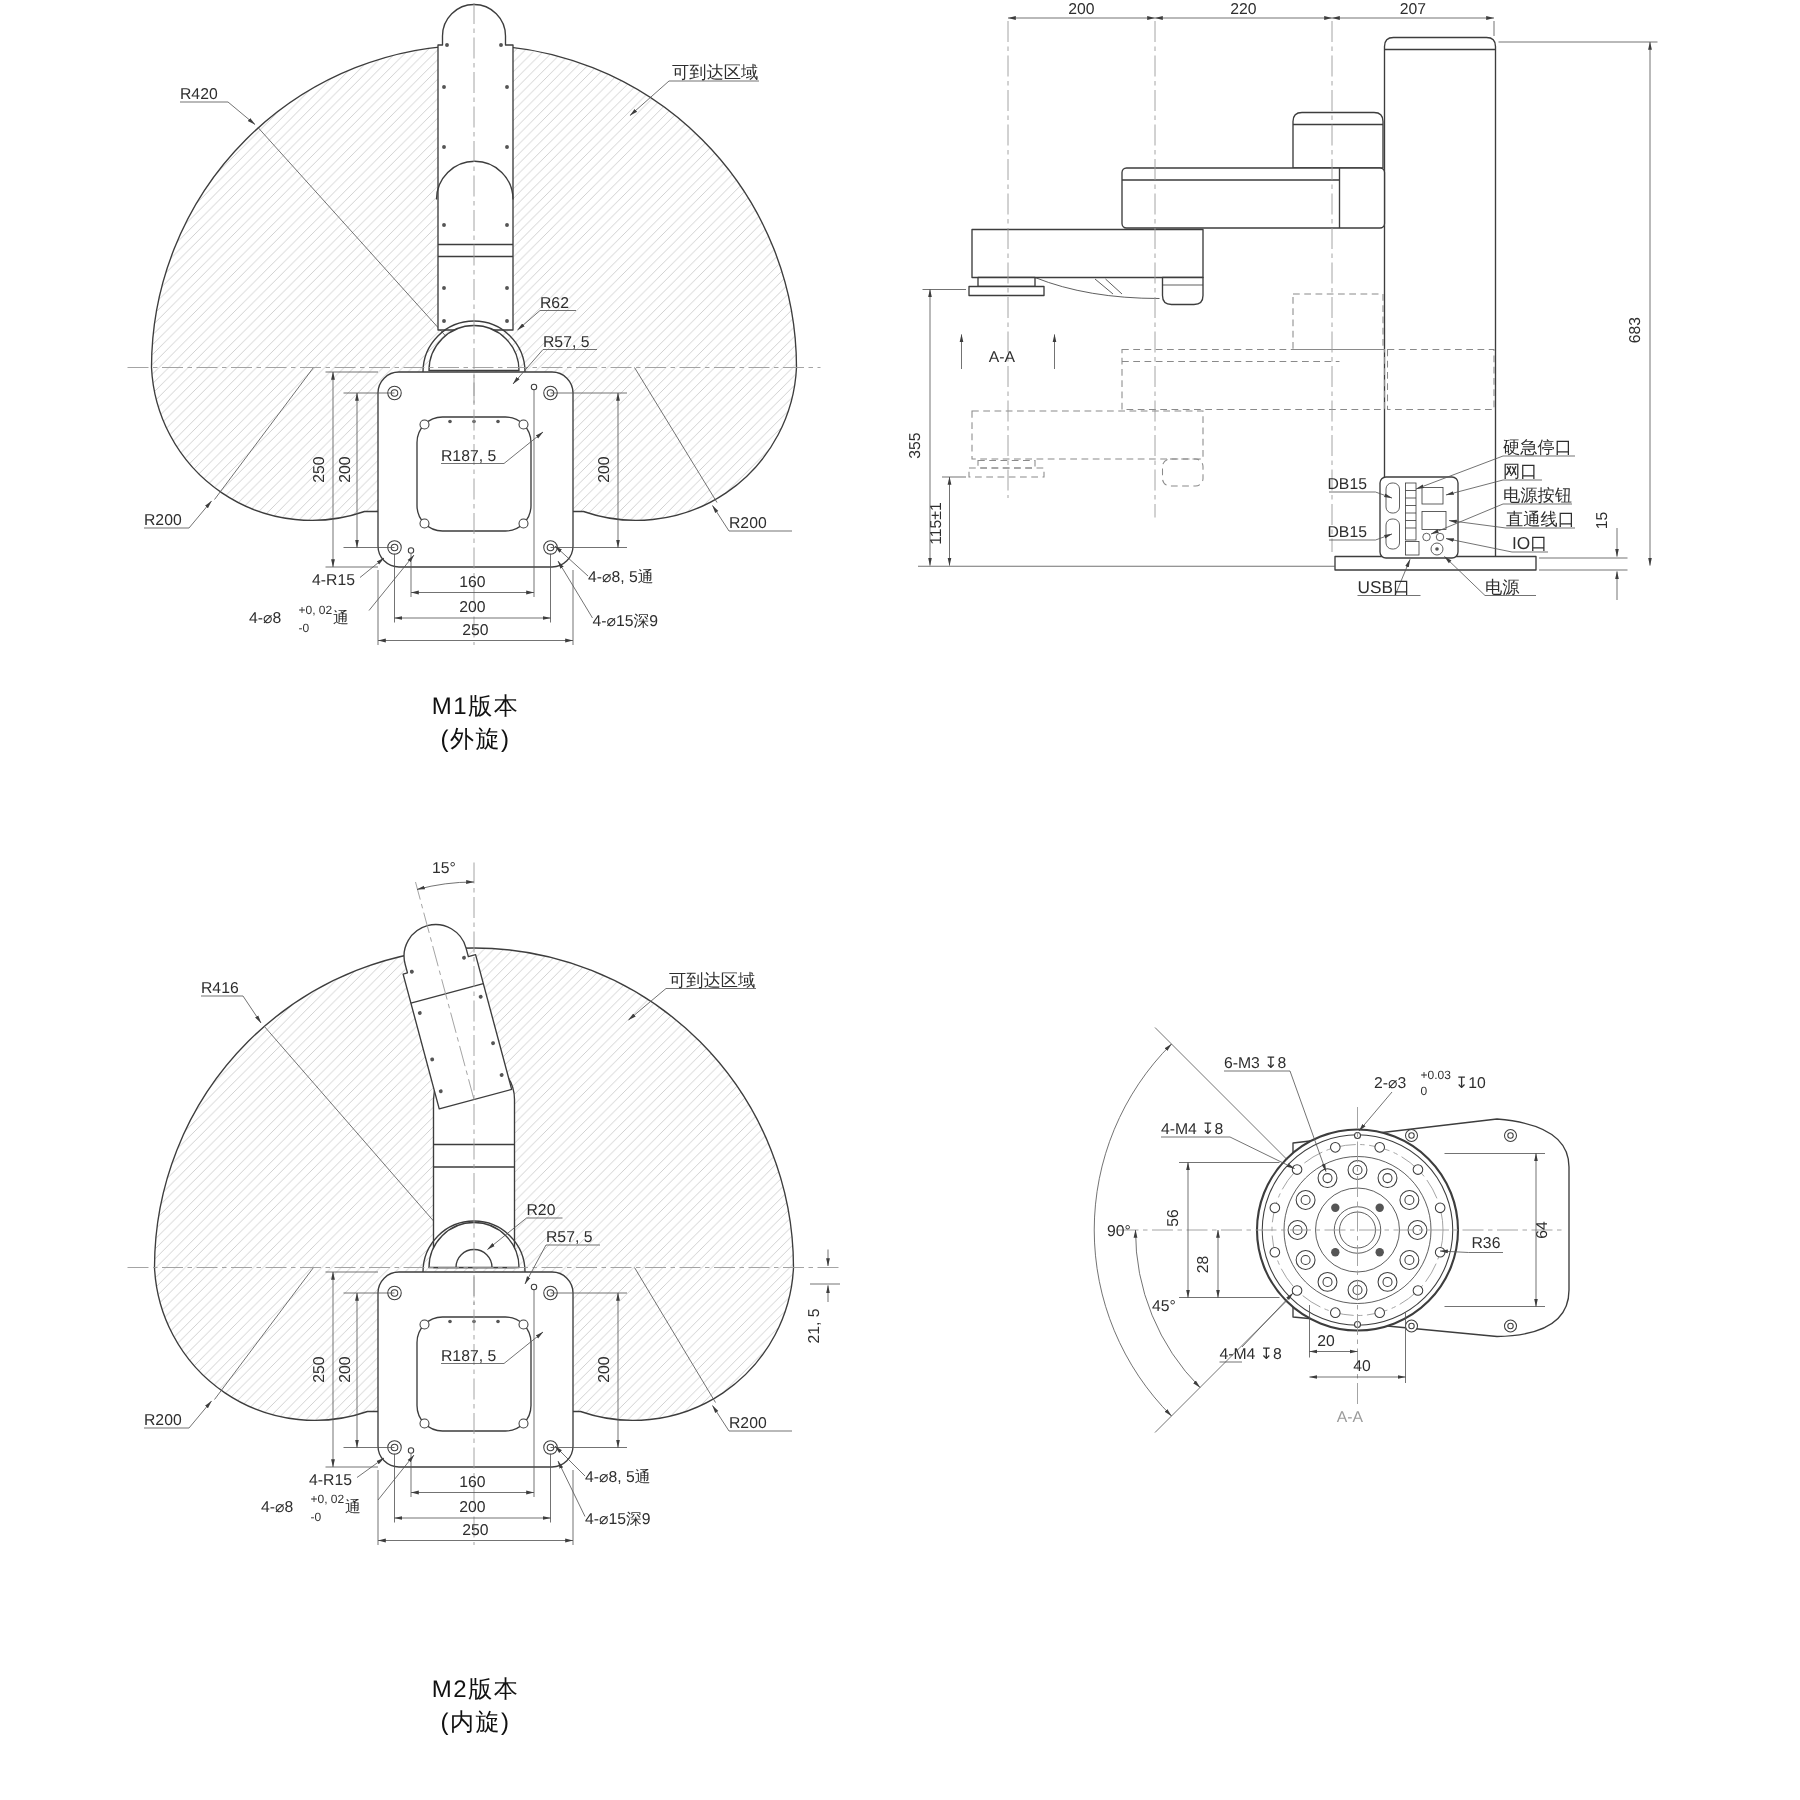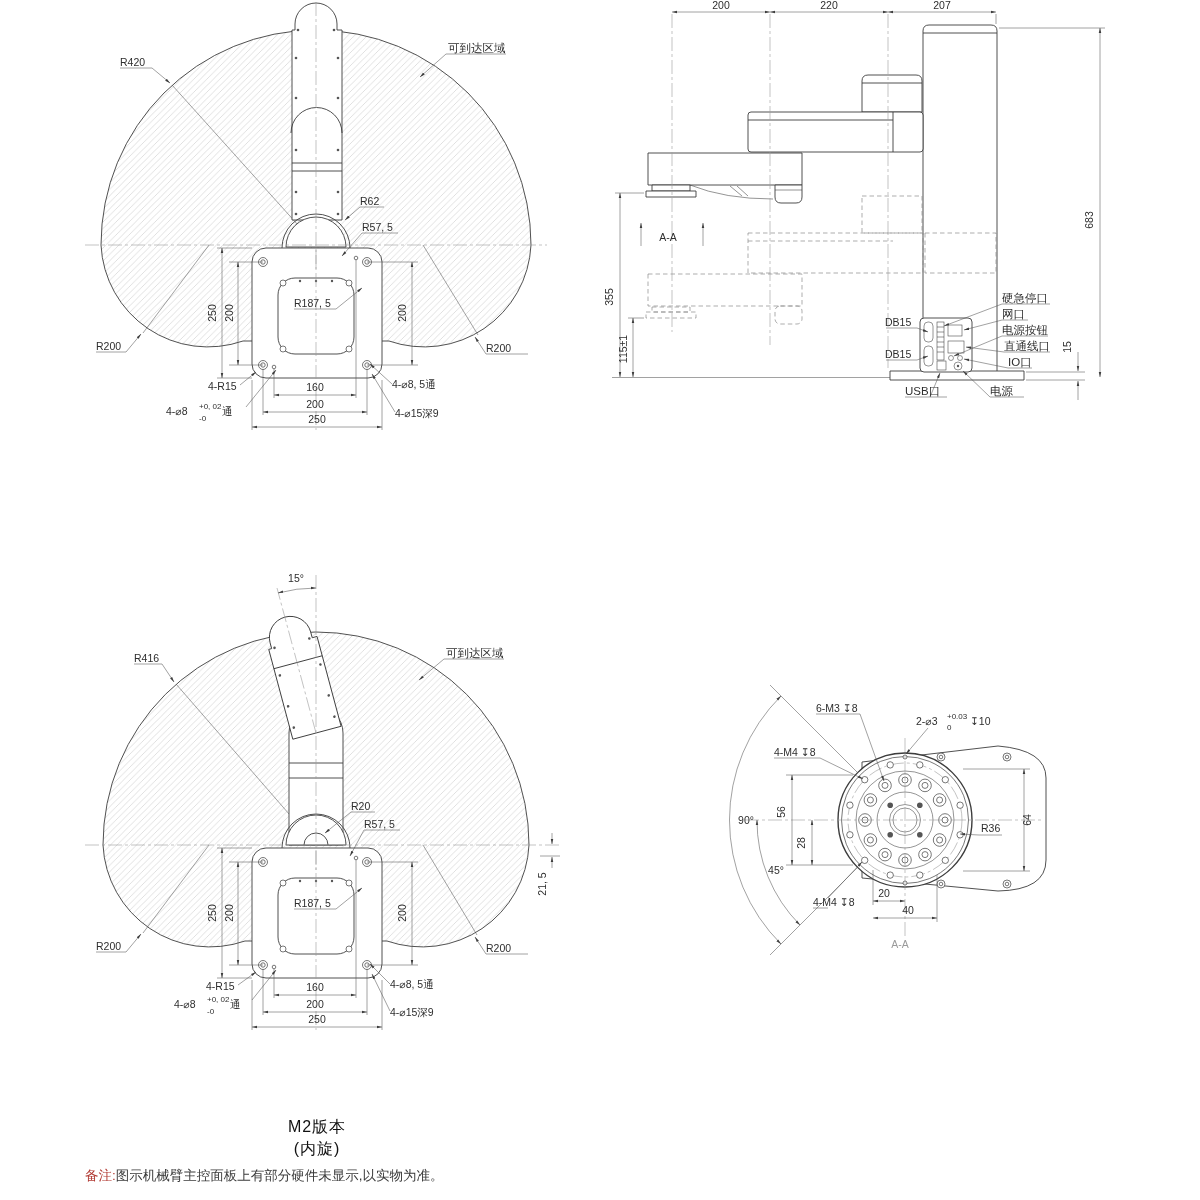--- a/index.html
+++ b/index.html
@@ -470,22 +470,23 @@
     <text class="d" text-anchor="middle" transform="rotate(-90 805 843)" x="805" y="843">28</text>
     <text class="d" text-anchor="middle" transform="rotate(-90 1031 820)" x="1031" y="820">64</text>
     <text class="d" text-anchor="middle" x="884" y="897">20</text>
     <text class="d" text-anchor="middle" x="908" y="914">40</text>
     <text class="d" x="981" y="832">R36</text>
     <text class="d gray" text-anchor="middle" x="900" y="948">A-A</text>
   </g>
 </svg>
 
 
+<div class="caption" style="left:227px;top:461px;">
+  <div>M1版本</div>
+  <div>(外旋)</div>
+</div>
 <div class="caption" style="left:227px;top:1116px;">
   <div>M2版本</div>
   <div>(内旋)</div>
 </div>
 
 
-<div id="note">
-  <span class="red">备注:</span><span>图示机械臂主控面板上有部分硬件未显示,以实物为准。</span>
 </div>
-</div>
 
 </body></html>

